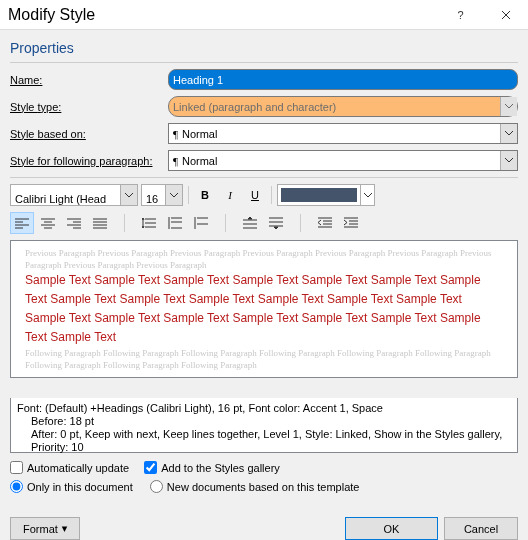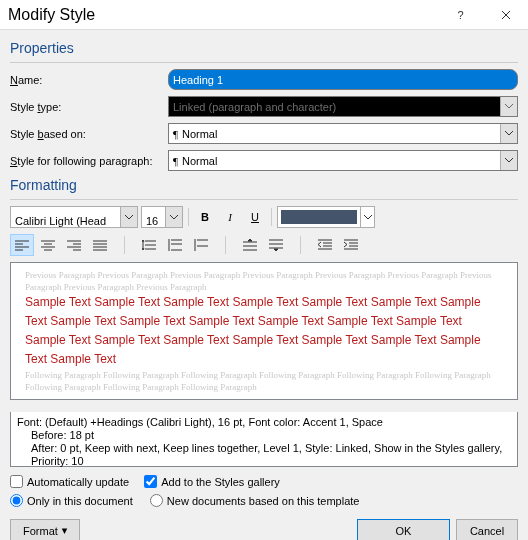--- a/index.html
+++ b/index.html
@@ -4,49 +4,49 @@
 <style>
 * { box-sizing: border-box; font-family: "Segoe UI", Tahoma, sans-serif; font-size: 11px; }
 body { margin: 0; background: #f0f0f0; width: 528px; height: 540px; overflow: hidden; }
 .titlebar { height: 30px; background: #fff; display: flex; align-items: center; padding: 0 0 0 8px; border-bottom: 1px solid #ddd; }
 .titlebar .title { flex: 1; font-size: 16px; }
 .titlebar .btn { width: 45px; height: 30px; display: flex; align-items: center; justify-content: center; color: #333; }
 .content { padding: 8px 10px; }
 .section-lbl { color: #1a4d8f; font-size: 14px; margin: 2px 0 6px 0; }
 .rule { border-top: 1px solid #ccc; margin-bottom: 6px; }
 .row { display: flex; align-items: center; margin-bottom: 6px; }
-.lbl { width: 158px; }
+.lbl { width: 158px; text-decoration: underline; }
 .lbl .u { text-decoration: underline; }
 .fld { flex: 1; }
 input[type=text], .selectbox { width: 100%; height: 21px; border: 1px solid #7a7a7a; background: #fff; padding: 0 4px; }
 input.sel { background: #0078d7; color: #fff; border-radius: 8px; }
 .selectbox { display: flex; align-items: center; position: relative; }
-.selectbox.disabled { background: #000000; color: #6d6d6d; }
+.selectbox.disabled { background: #fdba74; color: #6d6d6d; border-radius: 10px; }
 .selectbox .dd { position: absolute; right: 0; top: 0; width: 17px; height: 19px; background: #e1e1e1; border-left: 1px solid #adadad; display: flex; align-items: center; justify-content: center; }
 .selectbox .dd svg { width: 8px; height: 5px; }
 .pil { font-family: "Times New Roman", serif; margin-right: 4px; }
 .toolbar { display: flex; align-items: center; gap: 3px; margin-bottom: 6px; }
 .combo { height: 22px; border: 1px solid #adadad; background: #fff; display: flex; align-items: center; padding: 8px 18px 0 4px; position: relative; }
 .combo .dd { position: absolute; right: 0; top: 0; width: 17px; height: 20px; background: #e1e1e1; border-left: 1px solid #adadad; display: flex; align-items: center; justify-content: center; }
 .tb-btn { width: 22px; height: 22px; border: 1px solid transparent; display: flex; align-items: center; justify-content: center; }
 .tb-sep { width: 1px; height: 18px; background: #ccc; margin: 0 2px; }
 .colorbtn { width: 98px; height: 22px; border: 1px solid #adadad; background: #fff; display: flex; align-items: center; }
 .colorbtn .sw { flex: 1; height: 14px; margin: 0 3px; background: #44546a; }
 .colorbtn .dd { width: 14px; height: 20px; border-left: 1px solid #adadad; display: flex; align-items: center; justify-content: center; }
 .toolbar2 { display: flex; align-items: center; gap: 2px; margin-bottom: 6px; }
 .tb2 { width: 24px; height: 22px; border: 1px solid transparent; display: flex; align-items: center; justify-content: center; }
 .tb2.on { border: 1px solid #a0cfff; background: #cde6ff; }
-.preview { border: 1px solid #828790; background: #fff; height: 138px; padding: 6px 14px; overflow: hidden; margin-bottom: 12px; }
+.preview { border: 1px solid #828790; background: #fff; height: 138px; padding: 6px 14px; overflow: hidden; margin-bottom: 20px; }
 .prev-ghost { color: #c8c8c8; font-family: "Times New Roman", serif; font-size: 9px; line-height: 12px; }
 .prev-sample { color: #b91c1c; font-size: 12px; line-height: 19px; font-family: "Calibri Light","Segoe UI",sans-serif; }
 .desc { border: 1px solid #828790; border-top: none; background: #fff; padding: 4px 6px; font-size: 11px; line-height: 13px; height: 55px; margin-bottom: 8px; }
 .checks { margin-bottom: 4px; }
 .checks label { margin-right: 12px; display: inline-flex; align-items: center; gap: 4px; }
 input[type=checkbox], input[type=radio] { margin: 0; }
-.radios { margin-bottom: 10px; }
+.radios { margin-bottom: 22px; }
 .radios label { margin-right: 14px; display: inline-flex; align-items: center; gap: 4px; }
 .footer { display: flex; align-items: center; justify-content: space-between; }
 .fbtn { height: 23px; border: 1px solid #adadad; background: #e1e1e1; padding: 0 12px; display: inline-flex; align-items: center; }
 .fbtn.primary { border-color: #0078d7; }
 .spacer { flex: 1; }
 svg { display: block; }
 </style>
 </head>
 <body>
 
@@ -106,21 +106,20 @@
           <span>Normal</span>
         <div class="dd">
             <svg viewBox="0 0 8 5">
               <path d="M0 0L4 4L8 0" fill="none" stroke="#333"></path>
             </svg>
           </div>
       </div>
     </div>
   </div>
 
-  <div class="section-lbl">Formatting</div>
   <div class="rule"></div>
 
   <div class="toolbar">
     <div class="combo" style="width:128px">
       <span>Calibri Light (Head</span>
       <div class="dd">
           <svg width="8" height="5" viewBox="0 0 8 5">
             <path d="M0 0L4 4L8 0" fill="none" stroke="#333"></path>
           </svg>
         </div>
@@ -250,15 +249,15 @@
   </div>
 
   <div class="footer">
     <div class="fbtn">
         <span>F<span class="u">o</span>rmat</span>
         <span style="margin-left:4px">▾</span>
       </div>
     <div class="spacer"></div>
     <div class="fbtn primary" style="width:93px;justify-content:center">OK</div>
     <div style="width:6px"></div>
-    <div class="fbtn" style="width:62px;justify-content:center">Cancel</div>
+    <div class="fbtn" style="width:74px;justify-content:center">Cancel</div>
   </div>
 </div>
 
 </body></html>

